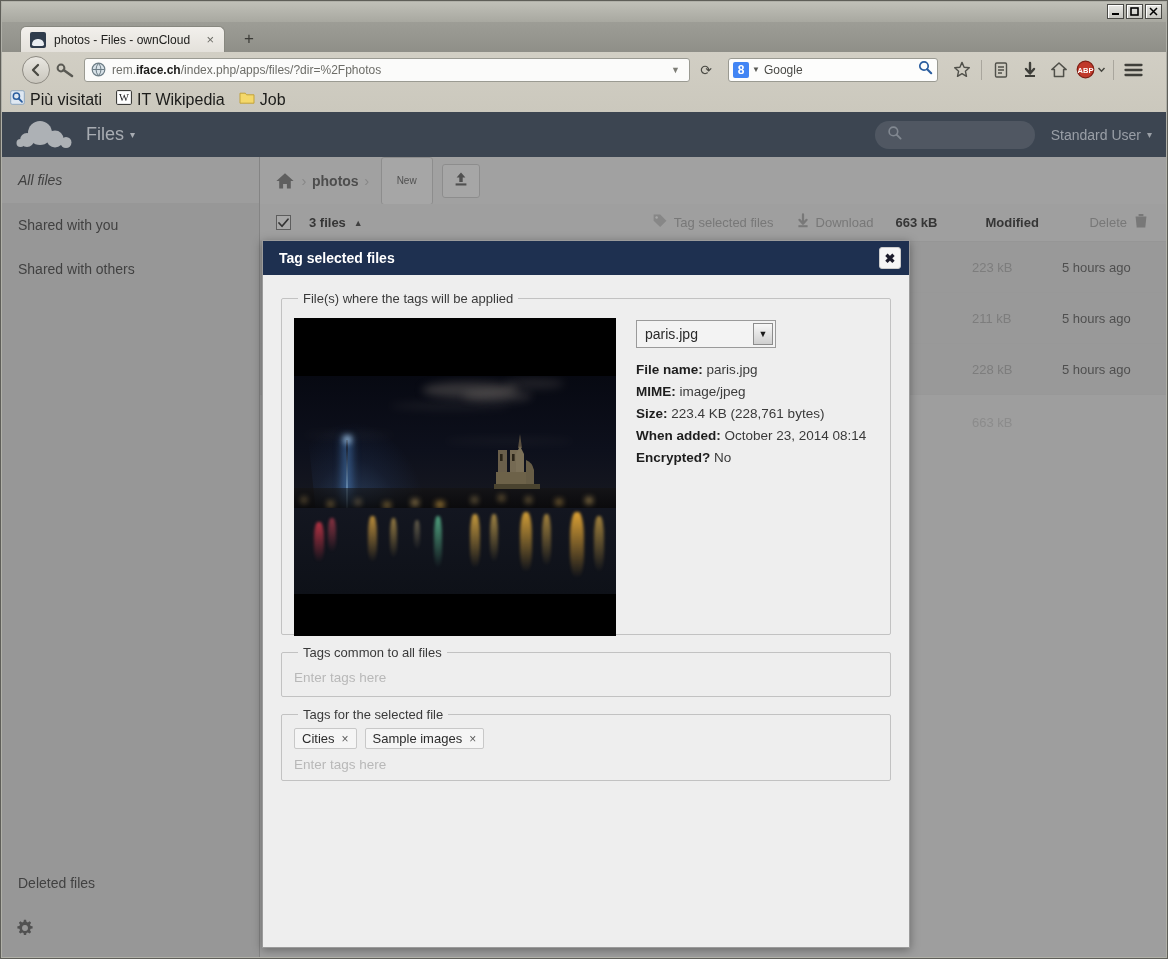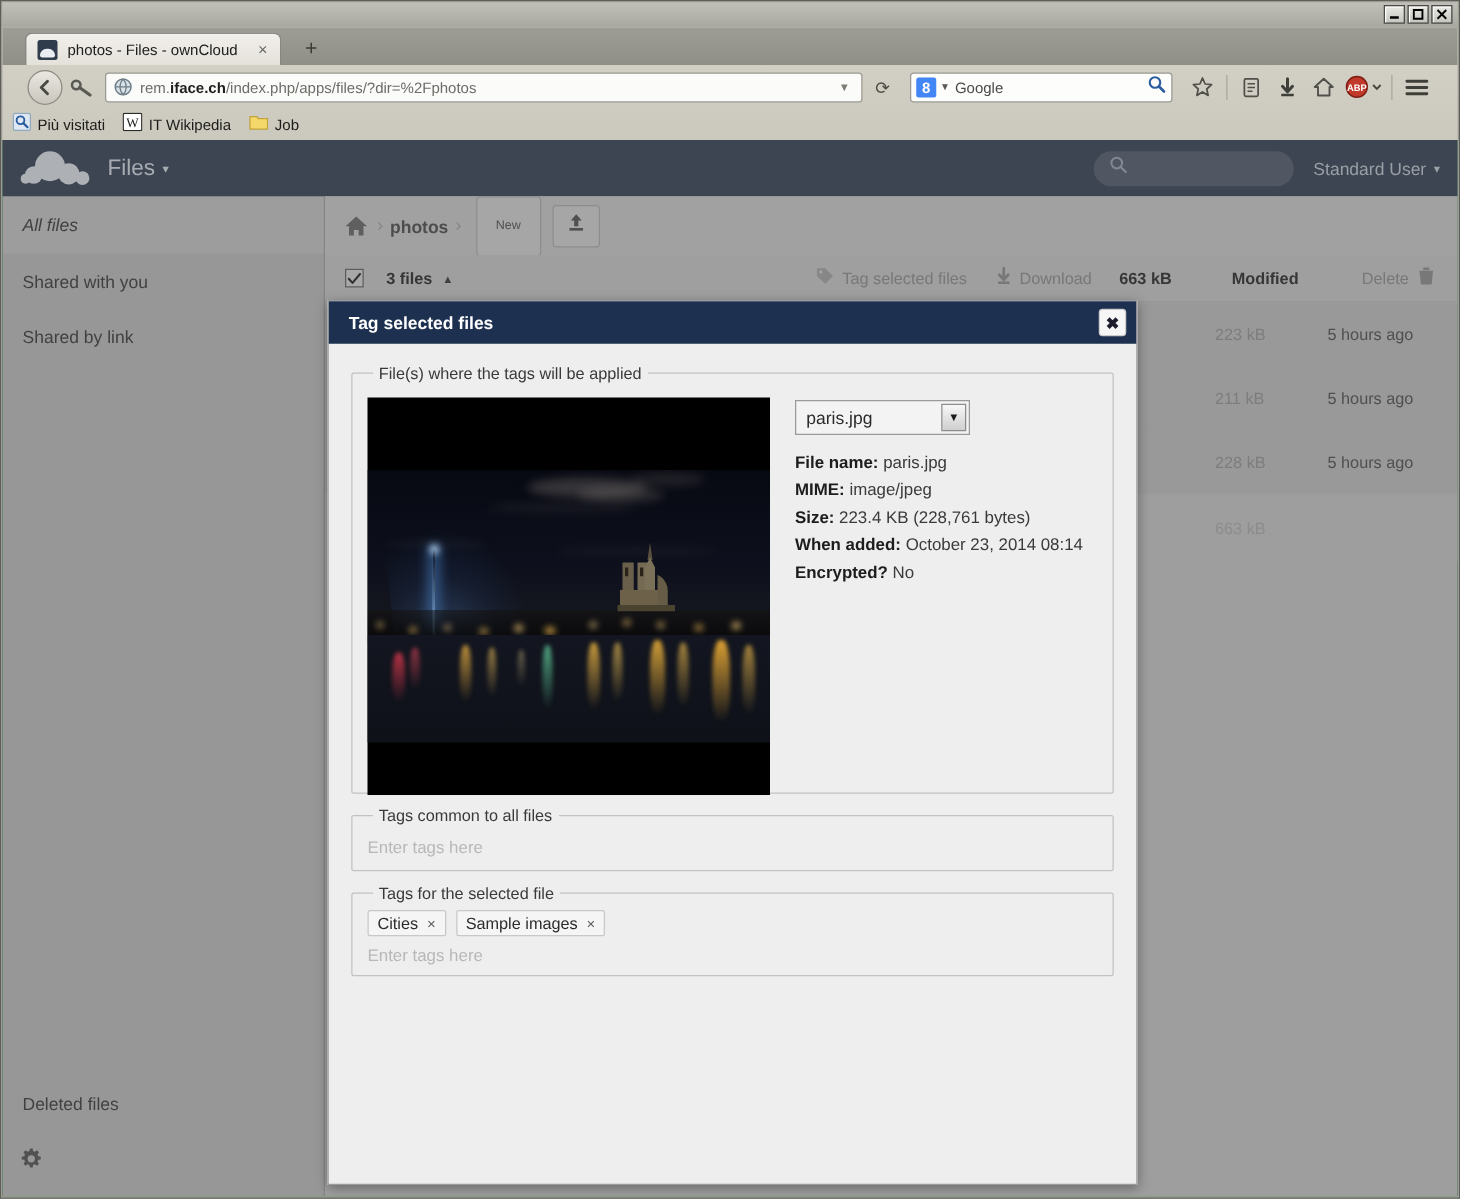--- a/index.html
+++ b/index.html
@@ -102,21 +102,21 @@
     line-height: 16px; flex:0 0 auto;
   }
   #search-engine-caret { font-size: 8px; color: #5a5a54; padding: 0 4px 0 3px; }
   #search-placeholder { flex: 1 1 auto; font-size: 12px; color: #4a4a46; }
   .toolbar-sep { width: 1px; height: 20px; background: #a9a69d; margin: 0 3px; }
 
   
   #bookmarks-bar { position:absolute; left:0; top:65px; right:0; height:25px;
      display:flex; align-items:center; padding-left: 8px; gap: 14px; }
   .bookmark { display:flex; align-items:center; gap: 5px; cursor: pointer; }
-  .bookmark-label { font-size: 12px; color: #1c1c1a; white-space: nowrap; }
+  .bookmark-label { font-size: 16px; color: #1c1c1a; white-space: nowrap; }
 
   
   #page {
     position: absolute; left: 1px; top: 111px; right: 1px; bottom: 1px;
     background: #14532d; overflow: hidden;
   }
 
   
   .stripes {
     background-image: repeating-linear-gradient(
@@ -517,21 +517,21 @@
     </div>
 
     <div id="oc-sidebar" class="stripes">
       <div class="side-item first">
         <span>All files</span>
       </div>
       <div class="side-item">
         <span>Shared with you</span>
       </div>
       <div class="side-item">
-        <span>Shared by link</span>
+        <span>Shared with others</span>
       </div>
       <div id="side-deleted" class="side-item">
         <span>Deleted files</span>
       </div>
       <div id="side-settings">
         <svg width="18" height="18" viewBox="0 0 18 18">
           <path fill="#5e5e5e" d="M9 6.1 a2.9 2.9 0 1 0 0 5.8 a2.9 2.9 0 0 0 0 -5.8 z M7.9 0.8 h2.2 l0.35 2.0 l1.45 0.6 l1.7 -1.15 l1.55 1.55 l-1.15 1.7 l0.6 1.45 l2.0 0.35 v2.2 l-2.0 0.35 l-0.6 1.45 l1.15 1.7 l-1.55 1.55 l-1.7 -1.15 l-1.45 0.6 l-0.35 2.0 h-2.2 l-0.35 -2.0 l-1.45 -0.6 l-1.7 1.15 l-1.55 -1.55 l1.15 -1.7 l-0.6 -1.45 l-2.0 -0.35 v-2.2 l2.0 -0.35 l0.6 -1.45 l-1.15 -1.7 l1.55 -1.55 l1.7 1.15 l1.45 -0.6 z"></path>
           <circle cx="9" cy="9" r="2.5" fill="#b4b4b4"></circle>
         </svg>
       </div>

